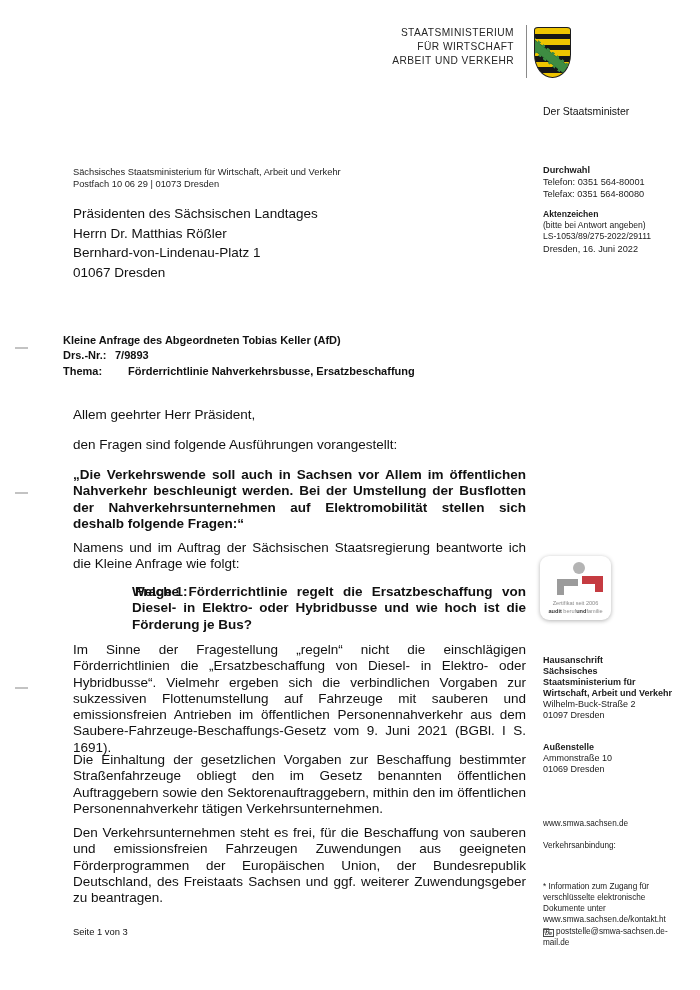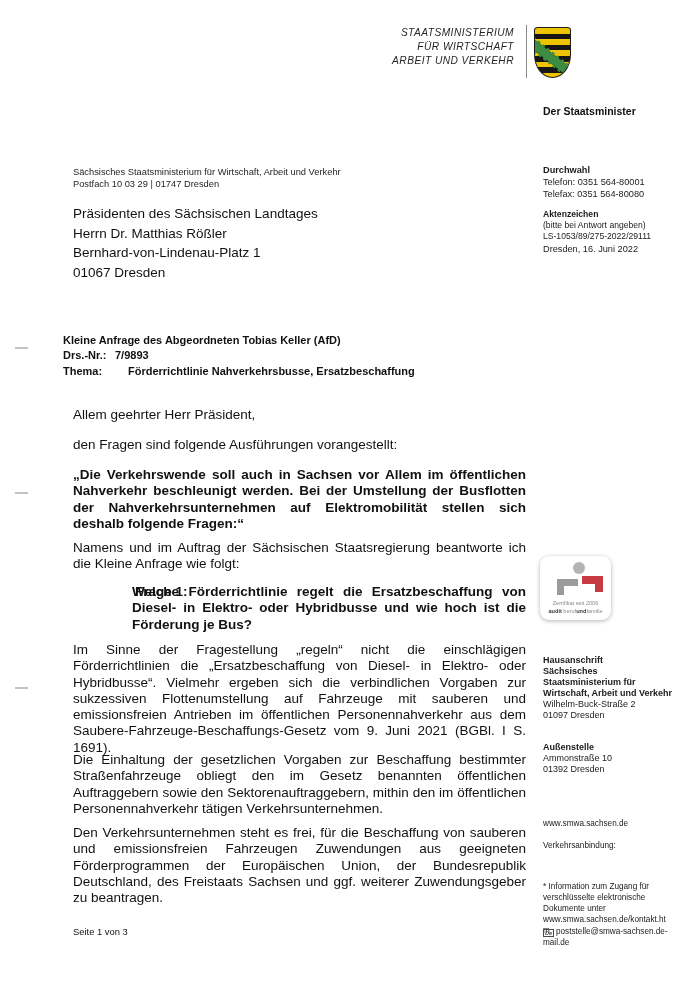--- a/index.html
+++ b/index.html
@@ -7,21 +7,21 @@
   body { font-family:"Liberation Sans","DejaVu Sans",sans-serif; }
   .page {
     position:relative; width:700px; height:990px; margin:0 auto;
     background:#ffffff; color:#111; overflow:hidden;
   }
 
   
   .ministry-text {
     position:absolute; top:26px; left:300px; width:214px;
     text-align:right; font-size:10.2px; line-height:14px;
-    letter-spacing:0.45px; color:#262626; font-weight:500;font-style:italic;
+    letter-spacing:0.45px; color:#262626; font-weight:500;
   }
   .header-divider {
     position:absolute; left:526px; top:25px; width:1px; height:53px; background:#8a8a8a;
   }
   .crest {
     position:absolute; left:534px; top:27px; width:37px; height:51px;
     border:1px solid #1c1c1c;
     border-radius:4px 4px 50% 50% / 3px 3px 46% 46%;
     overflow:hidden;
     background:repeating-linear-gradient(180deg,
@@ -40,21 +40,21 @@
   .crest-band:after{
     content:""; position:absolute; left:0; bottom:-2px; width:100%; height:2px;
     background:repeating-linear-gradient(90deg, transparent 0 3px, #3e8c42 3px 6px);
   }
   .state-name { position:absolute; left:580px; top:30px; color:#161616; }
   .state-small { font-size:11.5px; line-height:12px; display:block; }
   .state-large {
     display:block; font-size:21px; line-height:21px; font-weight:500;
     transform:scaleX(0.84); transform-origin:left top; white-space:nowrap;
   }
-  .minister-title { position:absolute; left:543px; top:105px; font-size:10.5px; font-weight:bold; }
+  .minister-title { position:absolute; left:543px; top:105px; font-size:10.5px; font-weight:normal; }
 
   
   .sender-line { position:absolute; left:73px; top:166px; font-size:9.3px; line-height:12px; color:#1e1e1e; }
   .recipient  { position:absolute; left:73px; top:204px; font-size:13.5px; line-height:19.6px; }
 
   .subject { position:absolute; left:63px; top:333px; font-size:11px; line-height:15.4px; font-weight:bold; }
   .subject .lbl-drs   { display:inline-block; width:52px; }
   .subject .lbl-thema { display:inline-block; width:65px; }
 
   .body-text { position:absolute; left:73px; width:453px; font-size:13.5px; line-height:16.3px; }
@@ -124,21 +124,21 @@
     <div class="crest-band"></div>
   </div>
   <div class="minister-title">Der Staatsminister</div>
 
   <div class="fold-mark fold-1"></div>
   <div class="fold-mark fold-2"></div>
   <div class="fold-mark fold-3"></div>
 
   <div class="sender-line">
     <div>Sächsisches Staatsministerium für Wirtschaft, Arbeit und Verkehr</div>
-    <div>Postfach 10 03 29 | 01747 Dresden</div>
+    <div>Postfach 10 06 29 | 01073 Dresden</div>
   </div>
   <div class="recipient">
     <div>Präsidenten des Sächsischen Landtages</div>
     <div>Herrn Dr. Matthias Rößler</div>
     <div>Bernhard-von-Lindenau-Platz 1</div>
     <div>01067 Dresden</div>
   </div>
 
   <div class="sb contact-block">
     <div><b>Durchwahl</b></div>
@@ -187,21 +187,21 @@
 
   <div class="sb haus-block">
     <div><b>Hausanschrift</b></div>
     <div><b>Sächsisches Staatsministerium für Wirtschaft, Arbeit und Verkehr</b></div>
     <div>Wilhelm-Buck-Straße 2</div>
     <div>01097 Dresden</div>
   </div>
   <div class="sb aussen-block">
     <div><b>Außenstelle</b></div>
     <div>Ammonstraße 10</div>
-    <div>01392 Dresden</div>
+    <div>01069 Dresden</div>
   </div>
   <div class="sb website">www.smwa.sachsen.de</div>
   <div class="sb verkehr-block">
     <div>Verkehrsanbindung:</div>
   </div>
   <div class="sb note-block">* Information zum Zugang für verschlüsselte elektronische Dokumente unter www.smwa.sachsen.de/kontakt.htm</div>
   <div class="sb demail-block">
     <span class="demail-icon">De</span><span>poststelle@smwa-sachsen.de-mail.de</span>
   </div>
 

